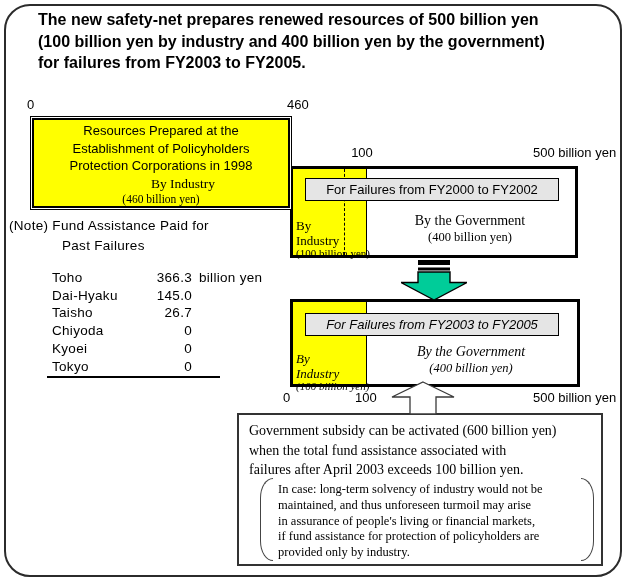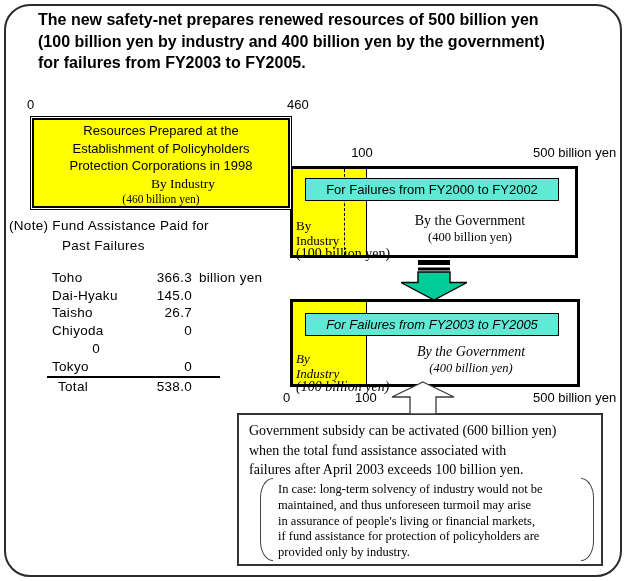--- a/index.html
+++ b/index.html
@@ -21,26 +21,26 @@
   .box1998-in .l-serif-sm{font-size:11.5px;line-height:15px;}
   
   .bar{position:absolute;left:290px;background:#fff;border:3px solid #000;
        box-sizing:border-box;z-index:2;}
   .bar.b1{top:166px;width:288px;height:92px;}
   .bar.b2{top:299px;width:290px;height:88px;font-style:italic;}
   .industry{position:absolute;left:0;top:0;width:74px;height:100%;background:#FFFF00;
             border-right:1px solid #000;box-sizing:border-box;z-index:1;}
   .dash{position:absolute;left:51px;top:0;height:100%;width:0;
         border-left:1px dashed #000;z-index:2;}
-  .flabel{position:absolute;left:12px;top:9px;width:252px;height:21px;background:#5eead4;
+  .flabel{position:absolute;left:12px;top:9px;width:252px;height:21px;background:#e5e5e5;
           border:1px solid #000;font-size:13px;line-height:21px;text-align:center;z-index:3;}
   .b2 .flabel{top:11px;}
   .ind-text{position:absolute;left:3px;top:49px;font-size:13px;line-height:15px;
             white-space:nowrap;z-index:2;}
-  .ind-text .sm{font-size:14px;line-height:11px;}
+  .ind-text .sm{font-size:11px;line-height:11px;}
   .gov-text{position:absolute;left:74px;right:2px;top:43px;text-align:center;
             font-size:14px;line-height:17px;}
   .b2 .gov-text{top:41px;}
   .gov-text .sm{font-size:12.5px;}
   
   .arrow{position:absolute;z-index:6;}
   
   .notebox{position:absolute;left:237px;top:413px;width:366px;height:153px;background:#fff;
            border:2px solid #333;box-sizing:border-box;z-index:4;}
   .notebox .ntext{position:absolute;left:10px;top:6px;font-size:14px;line-height:19.5px;
@@ -153,31 +153,28 @@
       </div>
       <div class="frow">
         <span class="nm">Taisho</span>
           <span class="val">26.7</span>
       </div>
       <div class="frow">
         <span class="nm">Chiyoda</span>
           <span class="val">0</span>
       </div>
       <div class="frow">
+        <span class="nm">Kyoei</span>
           <span class="val">0</span>
       </div>
       <div class="frow">
         <span class="nm">Tokyo</span>
           <span class="val">0</span>
       </div>
       <div class="totline"></div>
-      <div class="frow total">
-        <span class="nm">Total</span>
-          <span class="val">538.0</span>
-      </div>
     </div>
   </div>
 
   <div class="notebox">
     <div class="ntext serif">
       <div>Government subsidy can be activated (600 billion yen)</div>
       <div>when the total fund assistance associated with</div>
       <div>failures after April 2003 exceeds 100 billion yen.</div>
     </div>
     <div class="bracketbox">

